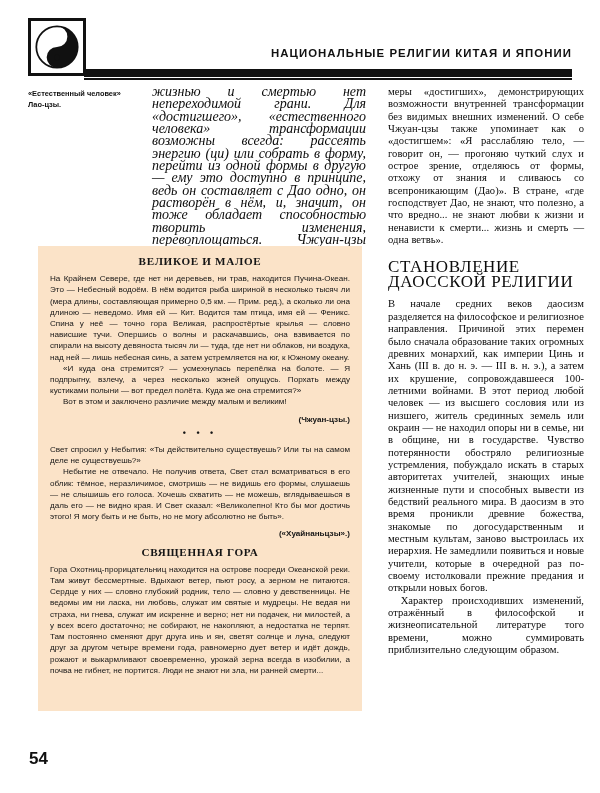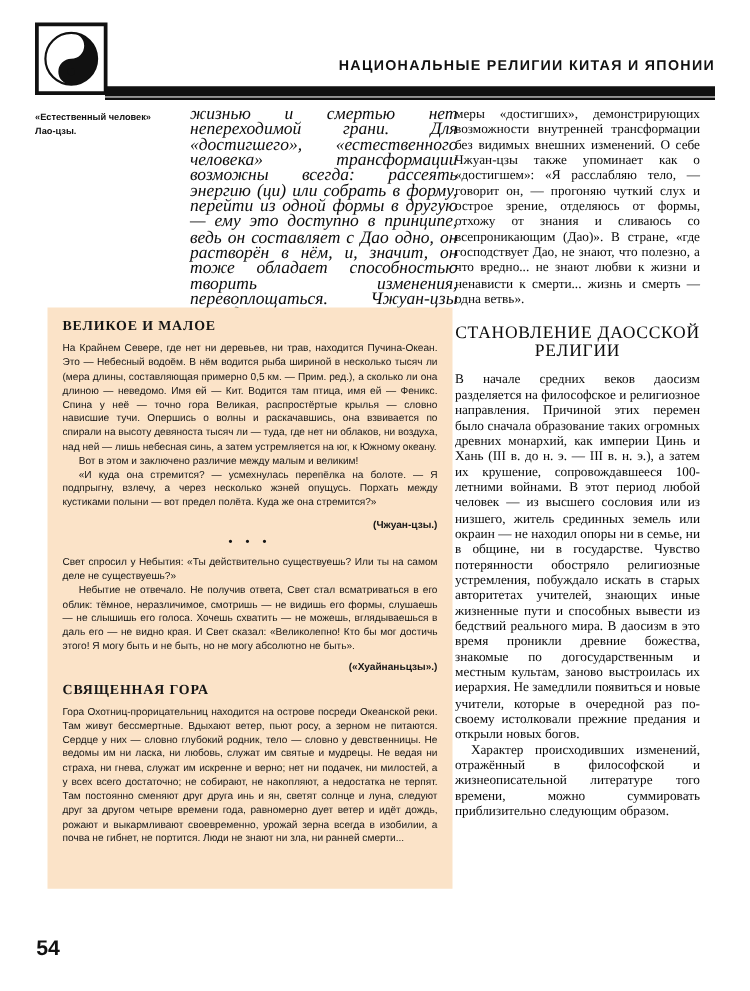--- a/index.html
+++ b/index.html
@@ -73,47 +73,47 @@
   .col p + p{ text-indent:1.2em; }
 
   .col-mid{
     left:152px; top:86px;
     width:214px;
     font-size:14px;
     line-height:12.35px;
     font-style:italic;
   }
   .col-right{
-    left:364px; top:86px;
+    left:388px; top:86px;
     width:196px;
     font-size:10.6px;
     line-height:12.35px;
   }
 
   
   .caption{
     position:absolute;
     left:28px; top:88px;
     width:108px;
     font-family:"Liberation Sans", sans-serif;
     font-size:7.4px;
     font-weight:700;
     line-height:11px;
     color:#111;
   }
 
   
   .sec-head{
     font-family:"Liberation Serif", serif;
-    font-size:14px;
+    font-size:17px;
     font-weight:400;
     letter-spacing:0.6px;
     line-height:15px;
     margin:13px 0 9px 0;
-    text-align:center;
+    text-align:left;
   }
 
   
   .tint-box{
     position:absolute;
     left:38px; top:246px;
     width:324px;
     height:465px;
     background:#fbe3c8;
     box-sizing:border-box;
@@ -123,21 +123,21 @@
     line-height:11.2px;
     color:#151515;
     text-align:justify;
   }
   .tint-box .bx-title{
     font-family:"Liberation Serif", serif;
     font-weight:700;
     font-size:11.1px;
     letter-spacing:0.7px;
     margin:0 0 6px 0;
-    text-align:left;
+    text-align:center;
   }
   .tint-box p{ margin:0; }
   .tint-box p.ind{ text-indent:1.6em; }
   .tint-box .attrib{
     text-align:right;
     font-weight:700;
     margin-top:6px;
   }
   .tint-box .stars{
     text-align:center;
@@ -191,22 +191,22 @@
     <h2 class="sec-head">СТАНОВЛЕНИЕ ДАОССКОЙ РЕЛИГИИ</h2>
 
     <p>В начале средних веков даосизм разделяется на философское и религиозное направления. Причиной этих перемен было сначала образование таких огромных древних монархий, как империи Цинь и Хань (III в. до н. э. — III в. н. э.), а затем их крушение, сопровождавшееся 100-летними войнами. В этот период любой человек — из высшего сословия или из низшего, житель срединных земель или окраин — не находил опоры ни в семье, ни в общине, ни в государстве. Чувство потерянности обостряло религиозные устремления, побуждало искать в старых авторитетах учителей, знающих иные жизненные пути и способных вывести из бедствий реального мира. В даосизм в это время проникли древние божества, знакомые по догосударственным и местным культам, заново выстроилась их иерархия. Не замедлили появиться и новые учители, которые в очередной раз по-своему истолковали прежние предания и открыли новых богов.</p>
     <p>Характер происходивших изменений, отражённый в философской и жизнеописательной литературе того времени, можно суммировать приблизительно следующим образом.</p>
   </div>
 
   <aside class="tint-box">
 
     <h3 class="bx-title">ВЕЛИКОЕ И МАЛОЕ</h3>
     <p>На Крайнем Севере, где нет ни деревьев, ни трав, находится Пучина-Океан. Это — Небесный водоём. В нём водится рыба шириной в несколько тысяч ли (мера длины, составляющая примерно 0,5 км. — Прим. ред.), а сколько ли она длиною — неведомо. Имя ей — Кит. Водится там птица, имя ей — Феникс. Спина у неё — точно гора Великая, распростёртые крылья — словно нависшие тучи. Опершись о волны и раскачавшись, она взвивается по спирали на высоту девяноста тысяч ли — туда, где нет ни облаков, ни воздуха, над ней — лишь небесная синь, а затем устремляется на юг, к Южному океану.</p>
+    <p class="ind">«И куда она стремится? — усмехнулась перепёлка на болоте. — Я подпрыгну, взлечу, а через несколько жэней опущусь. Порхать между кустиками полыни — вот предел полёта. Куда же она стремится?»</p>
     <p class="ind">Вот в этом и заключено различие между малым и великим!</p>
-    <p class="ind">«И куда она стремится? — усмехнулась перепёлка на болоте. — Я подпрыгну, взлечу, а через несколько жэней опущусь. Порхать между кустиками полыни — вот предел полёта. Куда же она стремится?»</p>
     <div class="attrib">(Чжуан-цзы.)</div>
 
     <div class="stars">• • •</div>
     <p>Свет спросил у Небытия: «Ты действительно существуешь? Или ты на самом деле не существуешь?»</p>
     <p class="ind">Небытие не отвечало. Не получив ответа, Свет стал всматриваться в его облик: тёмное, неразличимое, смотришь — не видишь его формы, слушаешь — не слышишь его голоса. Хочешь схватить — не можешь, вглядываешься в даль его — не видно края. И Свет сказал: «Великолепно! Кто бы мог достичь этого! Я могу быть и не быть, но не могу абсолютно не быть».</p>
     <div class="attrib">(«Хуайнаньцзы».)</div>
 
     <div class="gap"></div>
     <h3 class="bx-title">СВЯЩЕННАЯ ГОРА</h3>
     <p>Гора Охотниц-прорицательниц находится на острове посреди Океанской реки. Там живут бессмертные. Вдыхают ветер, пьют росу, а зерном не питаются. Сердце у них — словно глубокий родник, тело — словно у девственницы. Не ведомы им ни ласка, ни любовь, служат им святые и мудрецы. Не ведая ни страха, ни гнева, служат им искренне и верно; нет ни подачек, ни милостей, а у всех всего достаточно; не собирают, не накопляют, а недостатка не терпят. Там постоянно сменяют друг друга инь и ян, светят солнце и луна, следуют друг за другом четыре времени года, равномерно дует ветер и идёт дождь, рожают и выкармливают своевременно, урожай зерна всегда в изобилии, а почва не гибнет, не портится. Люди не знают ни зла, ни ранней смерти...</p>

